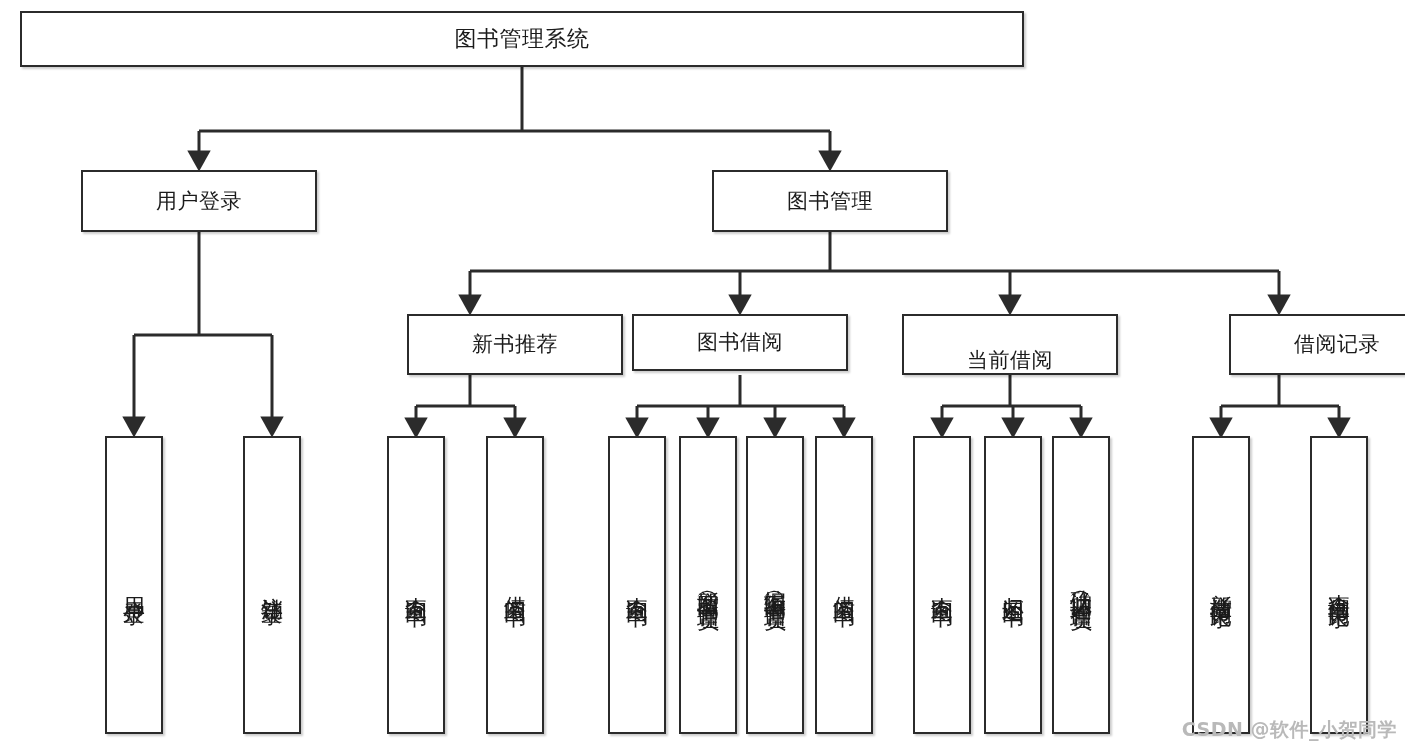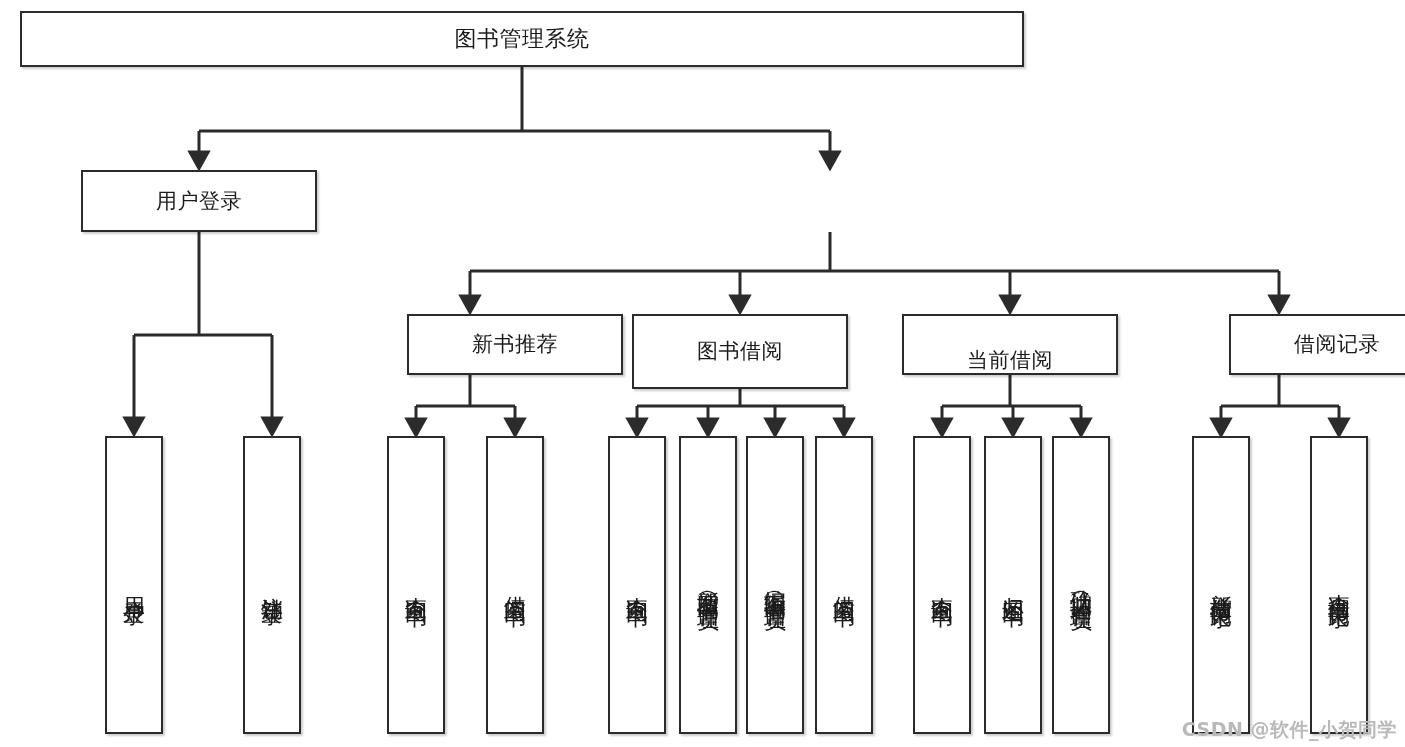--- a/index.html
+++ b/index.html
@@ -116,25 +116,28 @@
     </g>
   </svg>
 
   <div class="node root" style="left:20px;top:11px;width:1004px;height:56px;">
     <span class="label">图书管理系统</span>
   </div>
 
   <div class="node" style="left:81px;top:170px;width:236px;height:62px;">
     <span class="label">用户登录</span>
   </div>
+  <div class="node" style="left:712px;top:170px;width:236px;height:62px;">
+    <span class="label">图书管理</span>
+  </div>
 
   <div class="node" style="left:362px;top:314px;width:216px;height:61px;margin-left:45px;">
     <span class="label">新书推荐</span>
   </div>
-  <div class="node" style="left:632px;top:314px;width:216px;height:75px;">
+  <div class="node" style="left:632px;top:314px;width:216px;height:57px;">
     <span class="label">图书借阅</span>
   </div>
   <div class="node" style="left:902px;top:314px;width:216px;height:61px;align-items:flex-end;">
     <span class="label">当前借阅</span>
   </div>
   <div class="node" style="left:1229px;top:314px;width:216px;height:61px;">
     <span class="label">借阅记录</span>
   </div>
 
   <div class="node vertical" style="left:105px;top:436px;width:58px;height:298px;">

